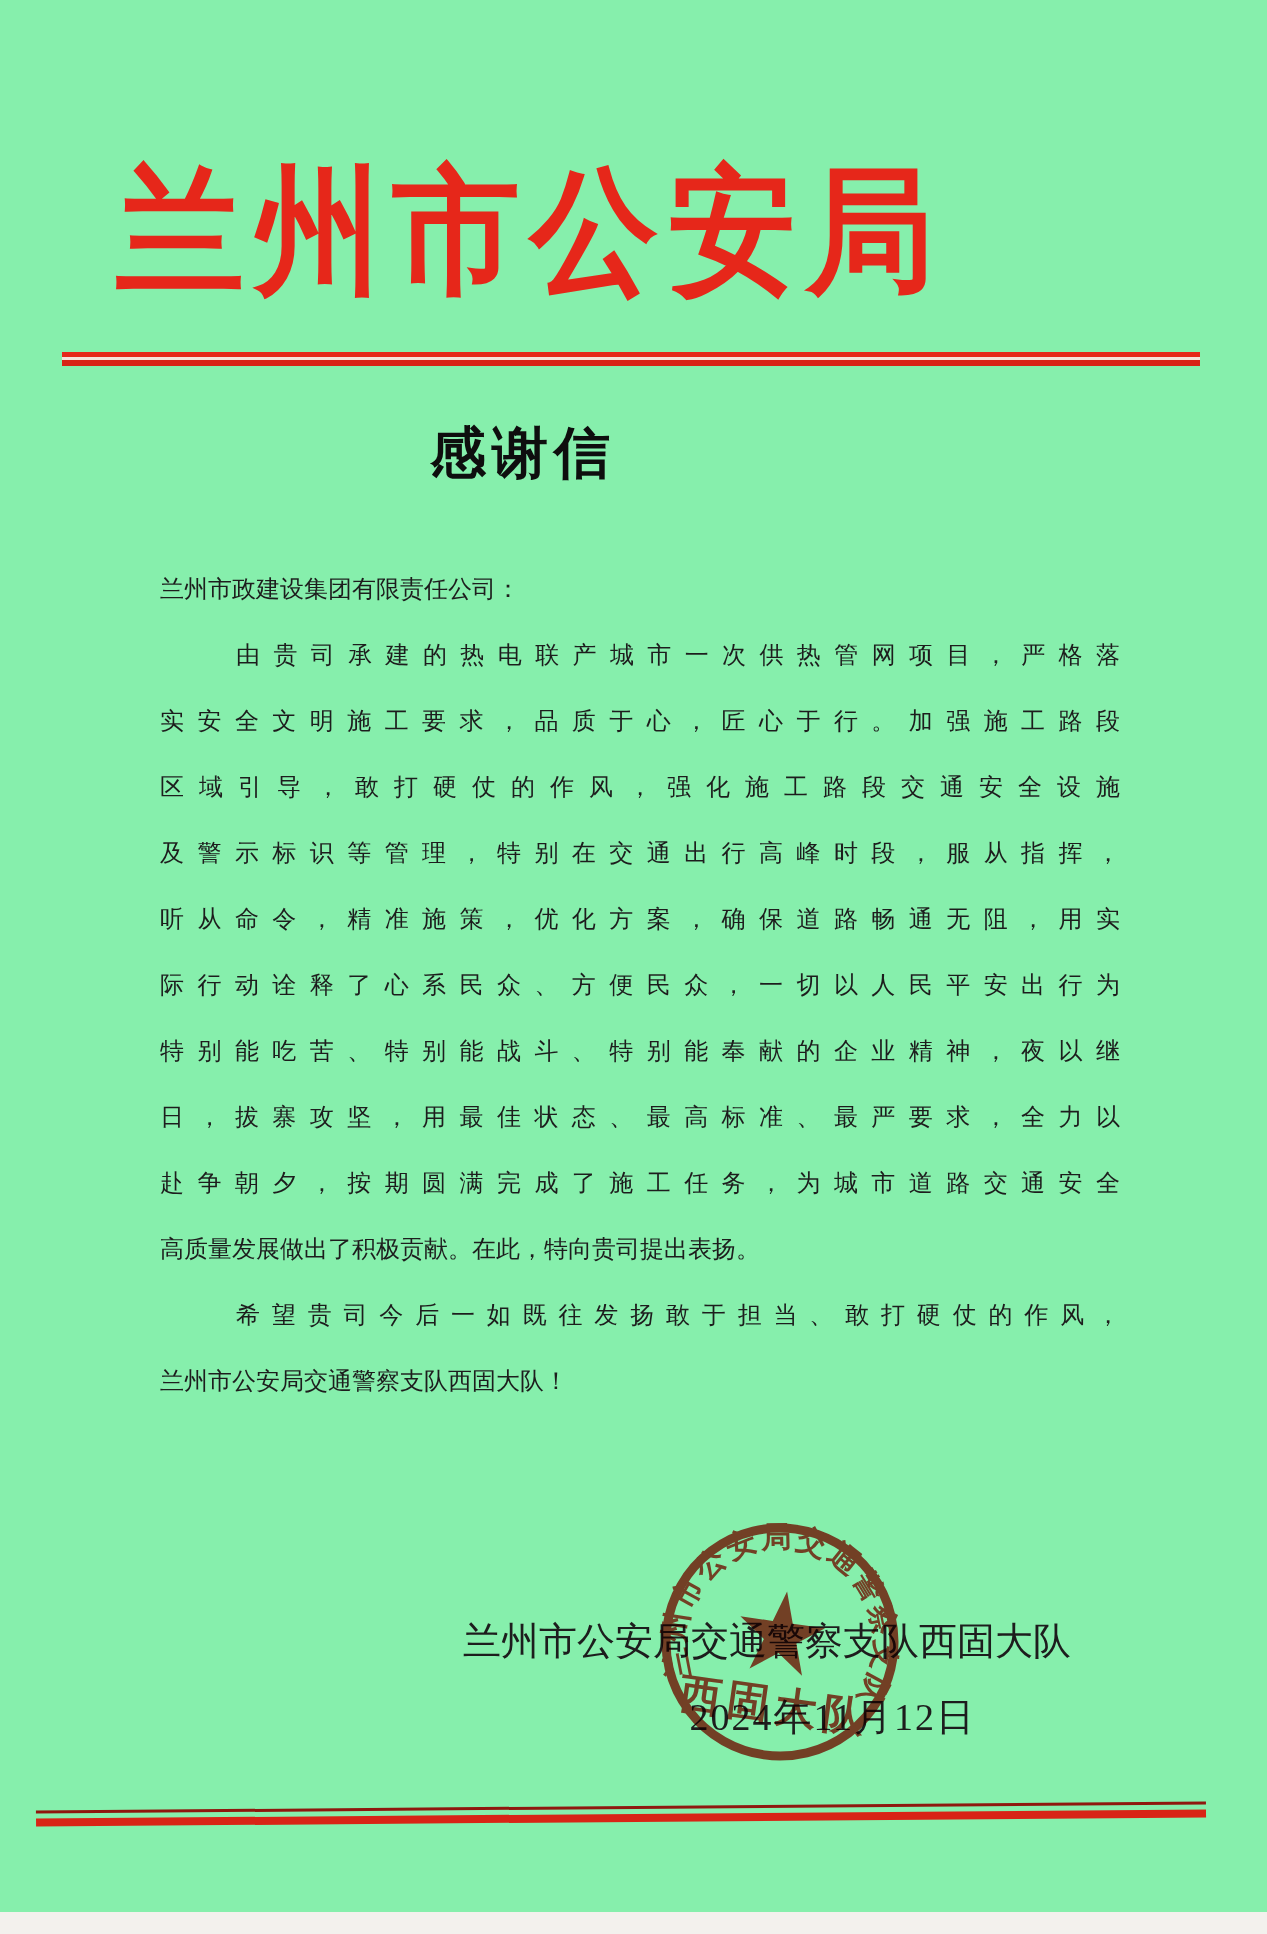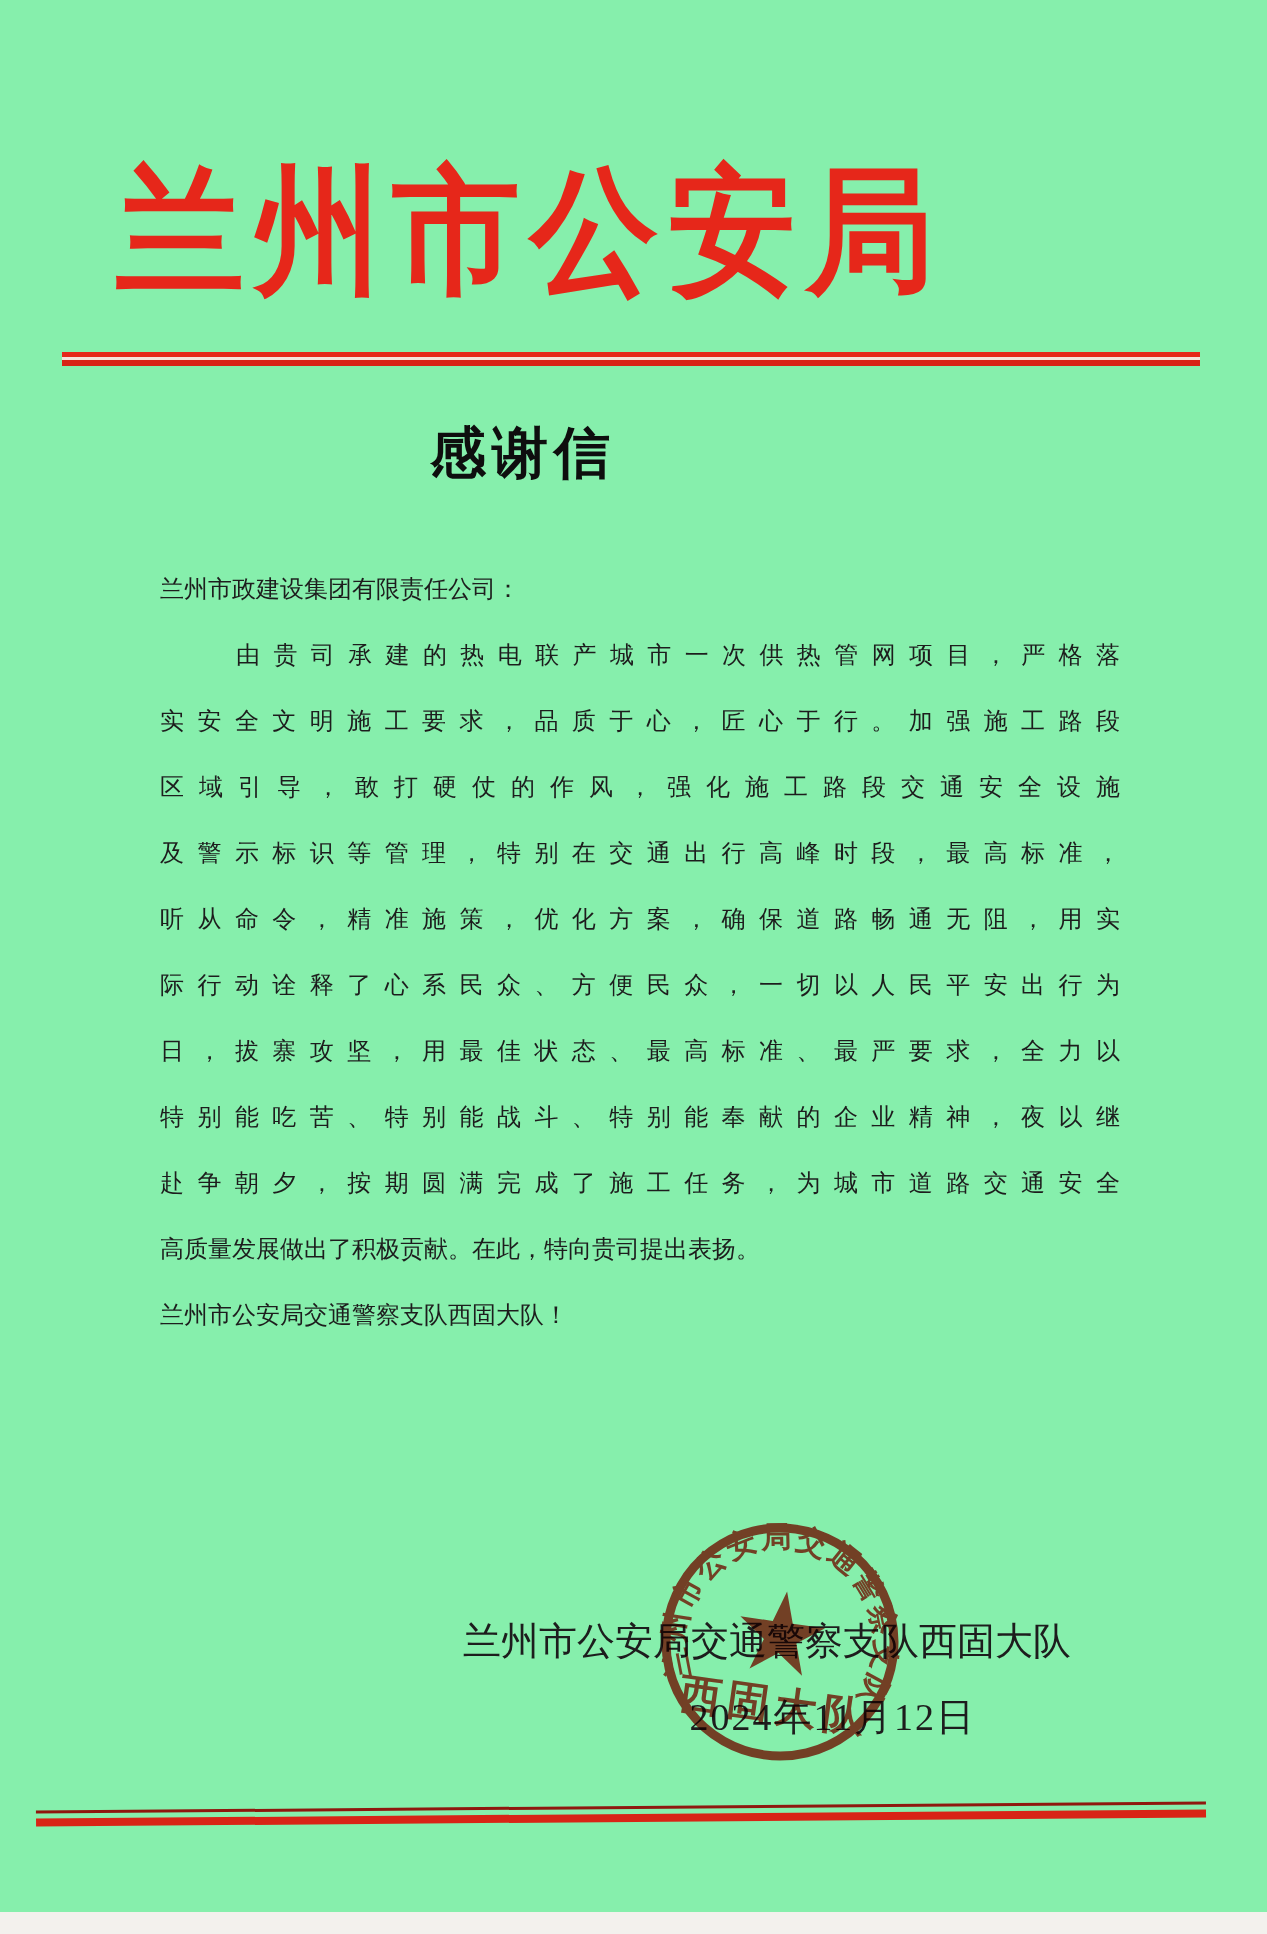--- a/index.html
+++ b/index.html
@@ -92,27 +92,28 @@
 
   <div class="header-rule"></div>
 
   <div class="doc-title">感谢信</div>
 
   <div class="body-text">
       <div class="line">兰州市政建设集团有限责任公司：</div>
       <div class="line just ind">由贵司承建的热电联产城市一次供热管网项目，严格落</div>
       <div class="line just">实安全文明施工要求，品质于心，匠心于行。加强施工路段</div>
       <div class="line just">区域引导，敢打硬仗的作风，强化施工路段交通安全设施</div>
-      <div class="line just">及警示标识等管理，特别在交通出行高峰时段，最高标准，</div>
+      <div class="line just">及警示标识等管理，特别在交通出行高峰时段，服从指挥，</div>
       <div class="line just">听从命令，精准施策，优化方案，确保道路畅通无阻，用实</div>
       <div class="line just">际行动诠释了心系民众、方便民众，一切以人民平安出行为</div>
+      <div class="line just">特别能吃苦、特别能战斗、特别能奉献的企业精神，夜以继</div>
       <div class="line just">日，拔寨攻坚，用最佳状态、最高标准、最严要求，全力以</div>
-      <div class="line just">特别能吃苦、特别能战斗、特别能奉献的企业精神，夜以继</div>
       <div class="line just">赴争朝夕，按期圆满完成了施工任务，为城市道路交通安全</div>
       <div class="line">高质量发展做出了积极贡献。在此，特向贵司提出表扬。</div>
+      <div class="line just ind">希望贵司今后一如既往发扬敢于担当、敢打硬仗的作风，</div>
       <div class="line">兰州市公安局交通警察支队西固大队！</div>
     </div>
 
   <div class="signature">兰州市公安局交通警察支队西固大队</div>
 
   <div class="sign-date">2024年11月12日</div>
 
   <div class="seal">
     <svg viewBox="0 0 260 260">
       <g transform="rotate(8 130 130)" fill="currentColor" stroke="none">

